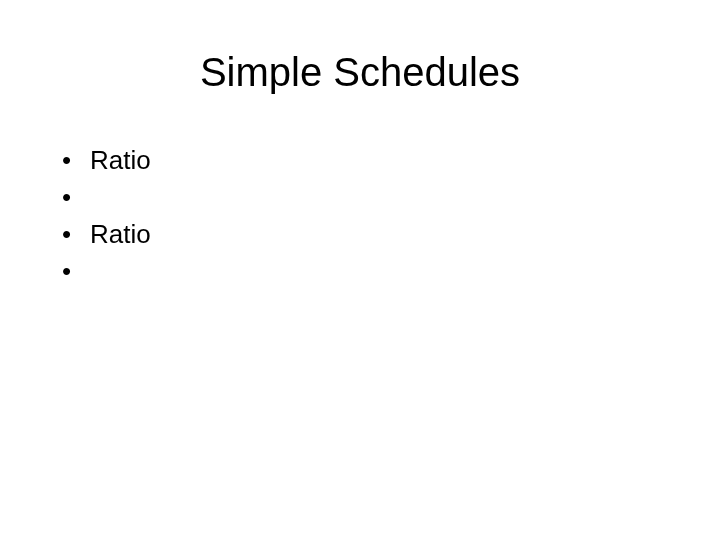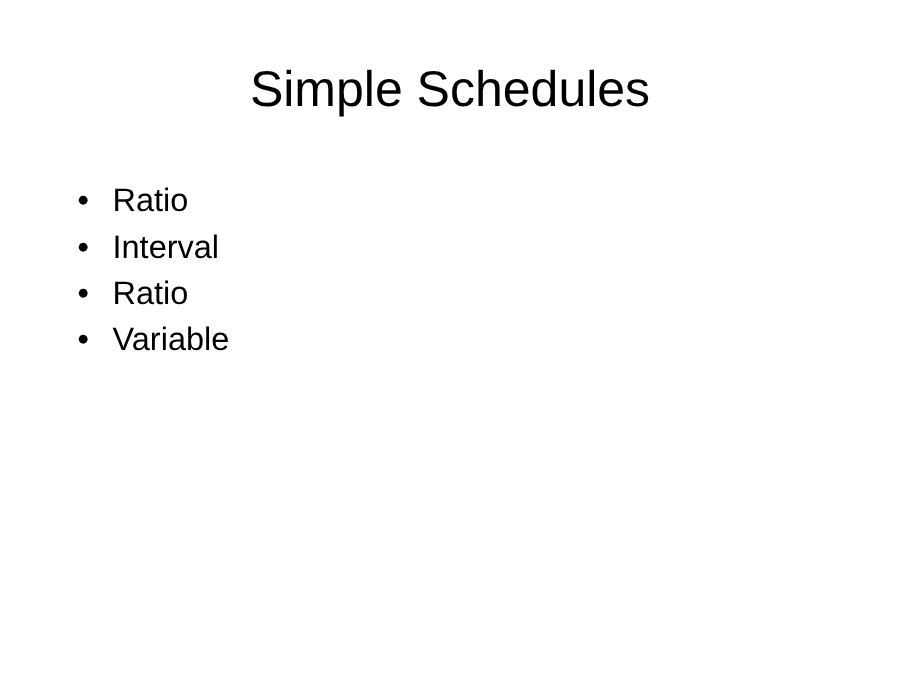--- a/index.html
+++ b/index.html
@@ -50,24 +50,22 @@
 
 <div class="slide">
   <h1 class="title">Simple Schedules</h1>
   <div class="bullet-list">
     <div class="bullet-item">
       <span class="bullet">•</span>
       <span class="bullet-text">Ratio</span>
     </div>
     <div class="bullet-item">
       <span class="bullet">•</span>
-      <span class="bullet-text">Interval</span>
     </div>
     <div class="bullet-item">
       <span class="bullet">•</span>
       <span class="bullet-text">Ratio</span>
     </div>
     <div class="bullet-item">
       <span class="bullet">•</span>
-      <span class="bullet-text">Variable</span>
     </div>
   </div>
 </div>
 
 </body></html>

